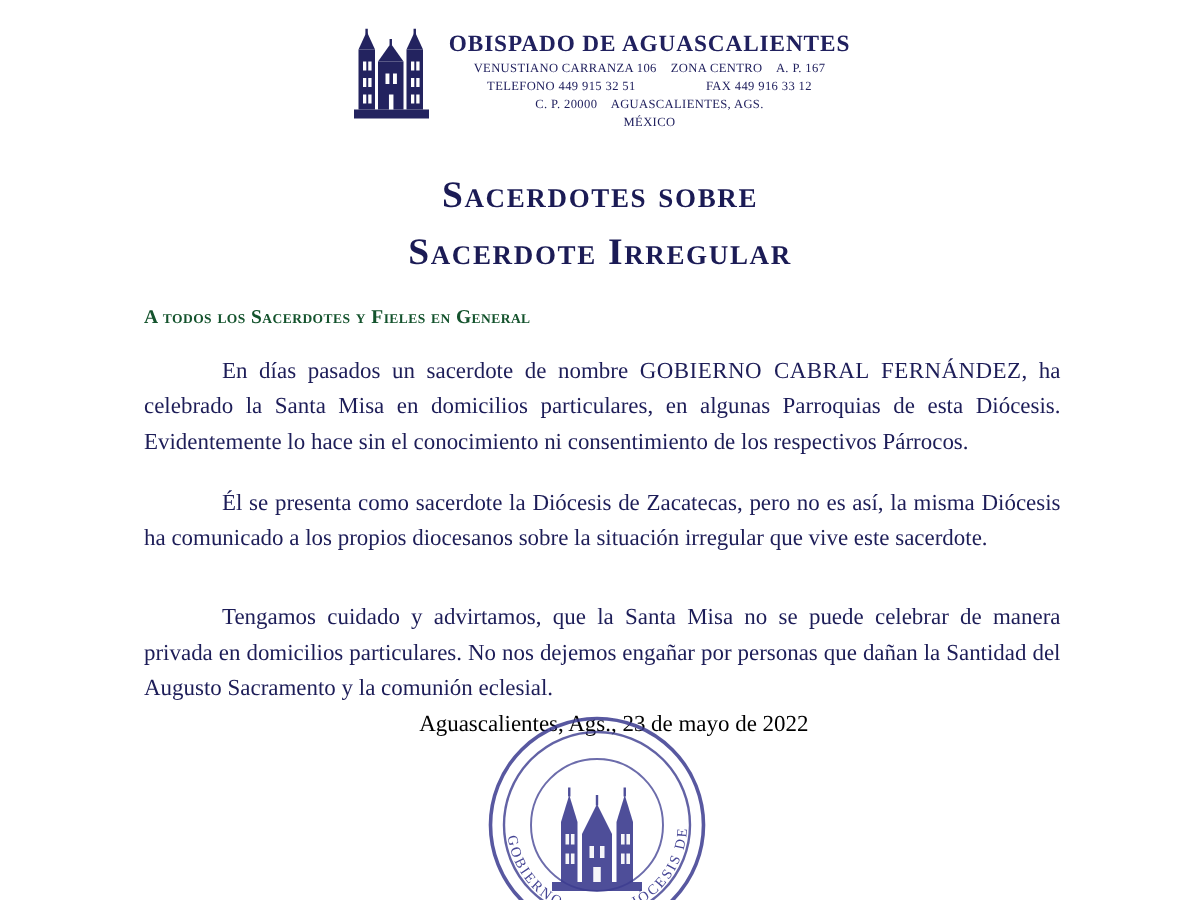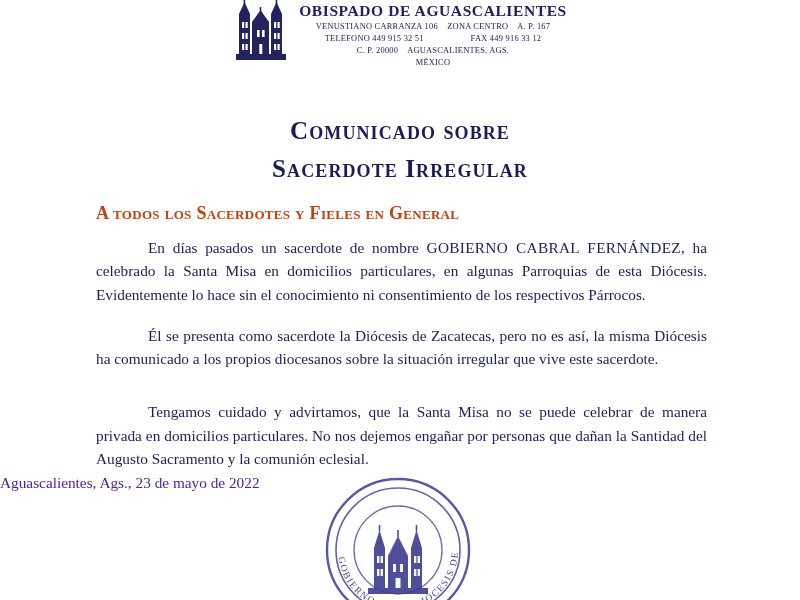--- a/index.html
+++ b/index.html
@@ -23,21 +23,21 @@
 
   
   .letterhead {
     position: absolute;
     top: 0;
     left: 0;
     width: 800px;
     display: flex;
     justify-content: center;
     align-items: flex-start;
-    padding-top: 0;
+    padding-top: 19px;
   }
   .crest {
     width: 56px;
     height: 62px;
     position: relative;
     margin-right: 10px;
     flex: 0 0 auto;
   }
   .crest svg { display: block; }
 
@@ -76,25 +76,25 @@
     line-height: 1.5;
     color: #1b1b55;
   }
   .doc-title .tl2 { display: block; }
 
   
   .salutation {
     position: absolute;
     top: 203px;
     left: 96px;
-    font-size: 18px;
+    font-size: 13px;
     font-weight: bold;
     font-variant: small-caps;
     letter-spacing: 0.3px;
-    color: #c2410c;
+    color: #14532d;
   }
 
   
   .body-copy {
     position: absolute;
     top: 236px;
     left: 96px;
     width: 611px;
     font-size: 15.3px;
     line-height: 1.52;
@@ -109,22 +109,23 @@
   .sc-name { font-variant: small-caps; letter-spacing: 0.3px; }
 
   
   .date-line {
     position: absolute;
     top: 474px;
     left: 0;
     width: 632px;
     padding-right: 93px;
     box-sizing: border-box;
+    text-align: right;
     font-size: 15.3px;
-    color: #4c1d95;
+    color: #000000;
   }
 
   
   .seal {
     position: absolute;
     top: 470px;
     left: 318px;
     width: 160px;
     height: 160px;
   }
@@ -178,21 +179,21 @@
     <div class="letterhead-text">
       <div class="lh-title">Obispado de Aguascalientes</div>
       <div class="lh-line">VENUSTIANO CARRANZA 106    ZONA CENTRO    A. P. 167</div>
       <div class="lh-line">TELEFONO 449 915 32 51                    FAX 449 916 33 12</div>
       <div class="lh-line">C. P. 20000    AGUASCALIENTES, AGS.</div>
       <div class="lh-line">MÉXICO</div>
     </div>
   </div>
 
   <div class="doc-title">
-    <span class="tl1">Comunicado sobre</span>
+    <span class="tl1">Sacerdotes sobre</span>
     <span class="tl2">Sacerdote Irregular</span>
   </div>
 
   <div class="salutation">A todos los Sacerdotes y Fieles en General</div>
 
   <div class="body-copy">
     <p>En días pasados un sacerdote de nombre <span class="sc-name">GOBIERNO CABRAL FERNÁNDEZ</span>, ha celebrado la Santa Misa en domicilios particulares, en algunas Parroquias de esta Diócesis. Evidentemente lo hace sin el conocimiento ni consentimiento de los respectivos Párrocos.</p>
     <p>Él se presenta como sacerdote la Diócesis de Zacatecas, pero no es así, la misma Diócesis ha comunicado a los propios diocesanos sobre la situación irregular que vive este sacerdote.</p>
     <p>Tengamos cuidado y advirtamos, que la Santa Misa no se puede celebrar de manera privada en domicilios particulares. No nos dejemos engañar por personas que dañan la Santidad del Augusto Sacramento y la comunión eclesial.</p>
   </div>

